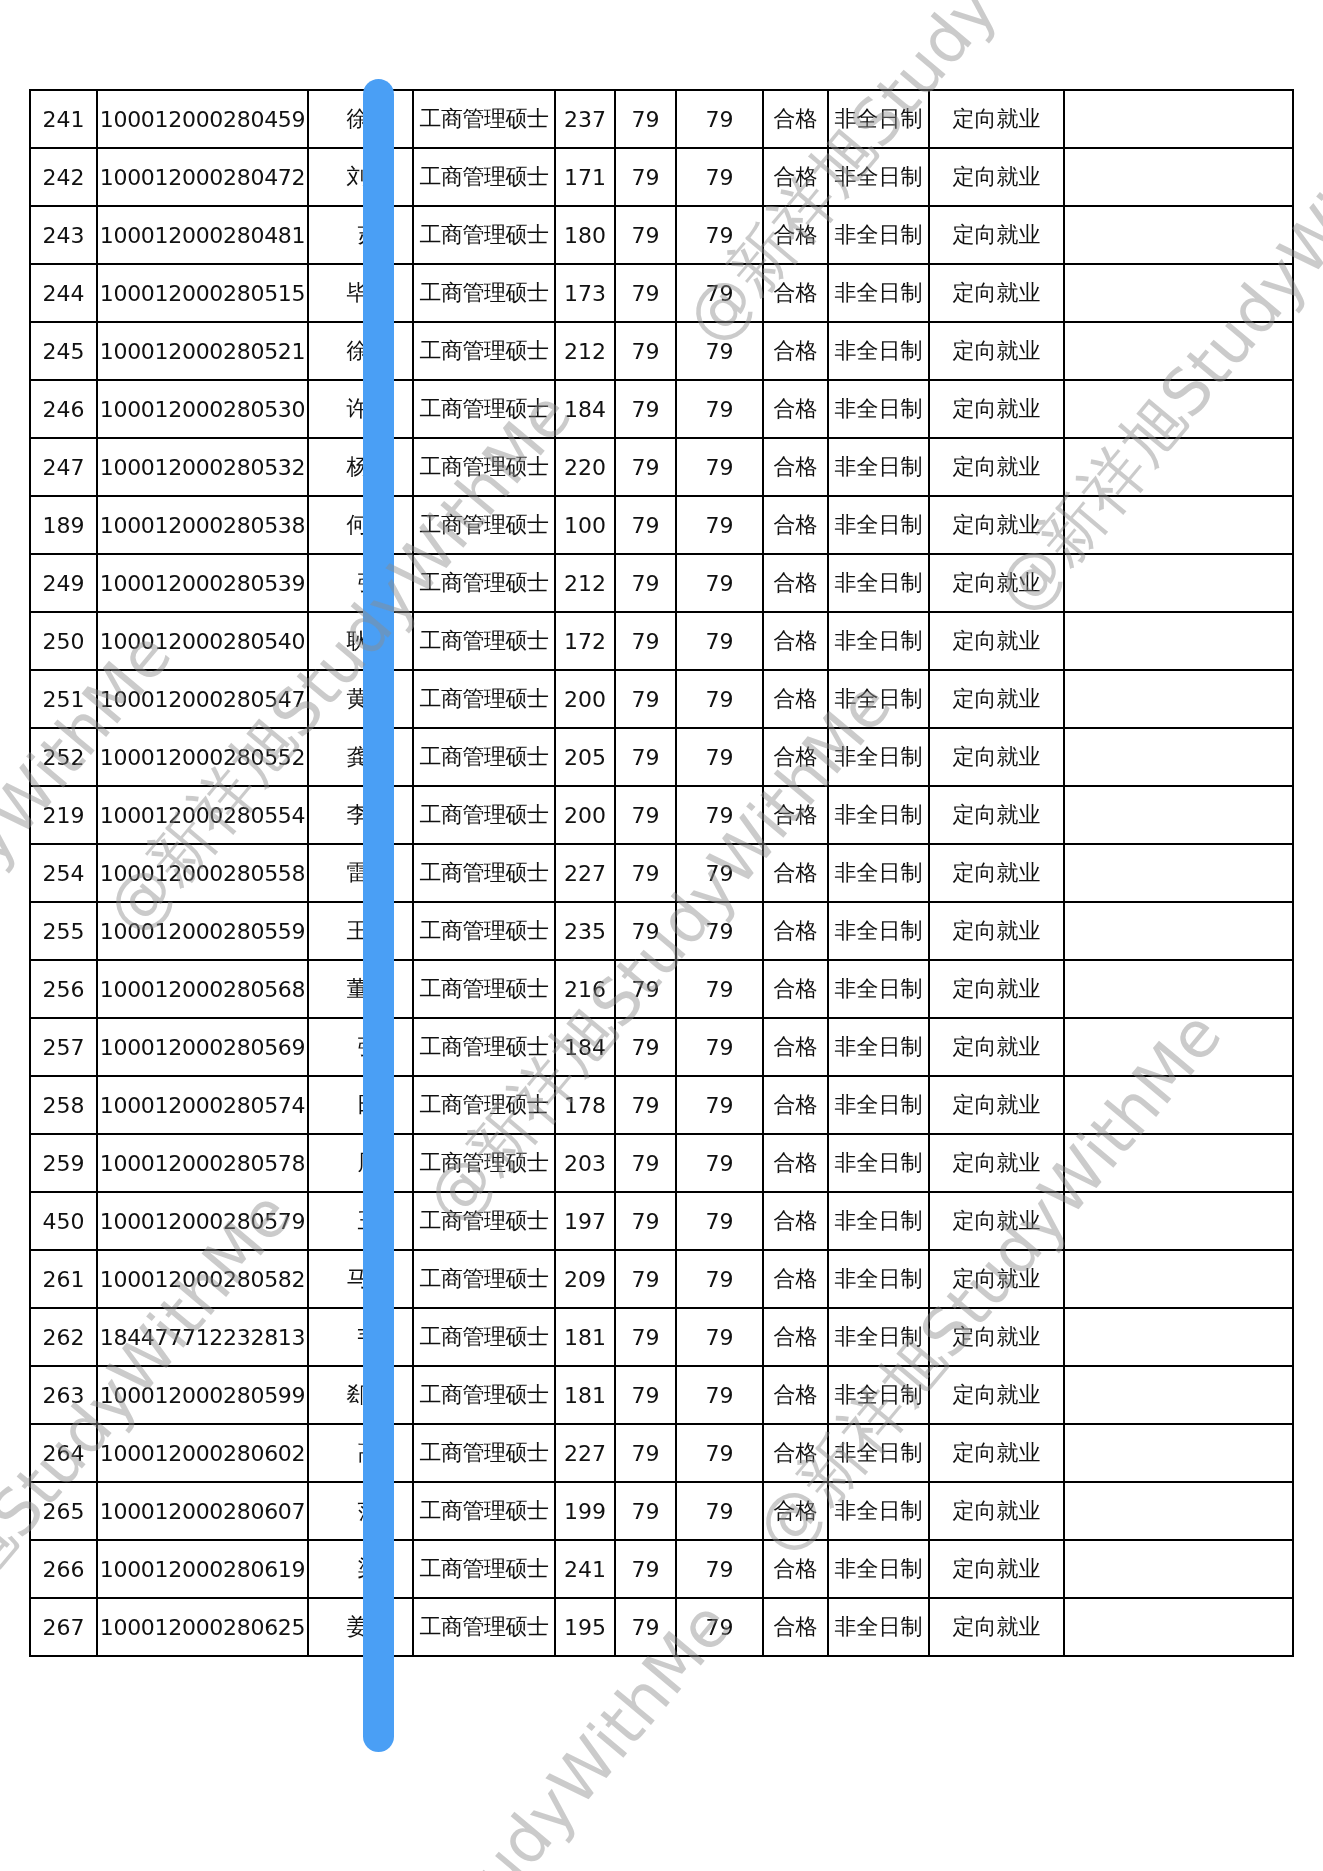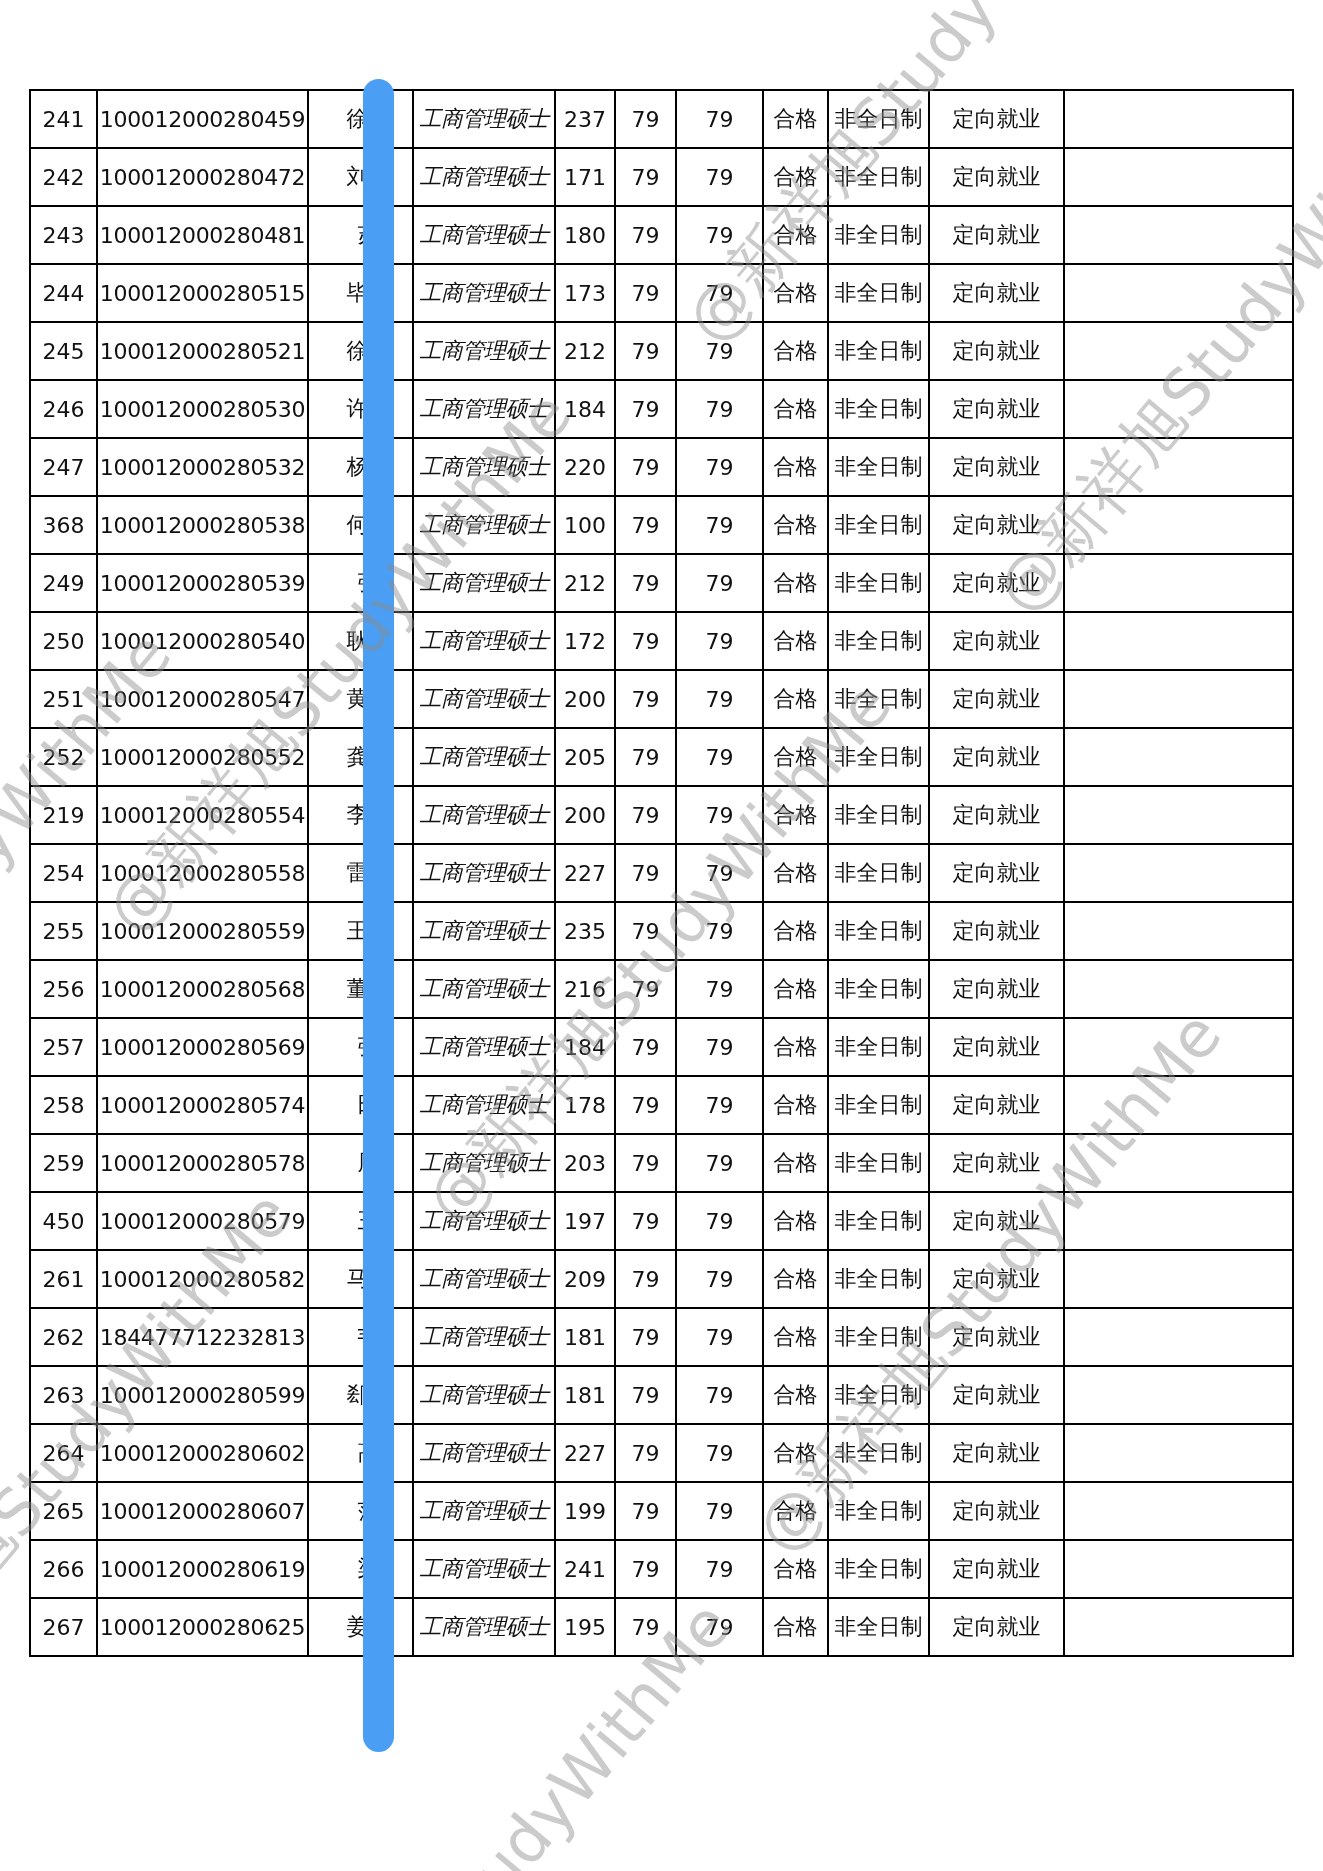--- a/index.html
+++ b/index.html
@@ -5,21 +5,21 @@
   html, body { margin: 0; padding: 0; background: #ffffff; }
   body { width: 1323px; height: 1871px; position: relative; overflow: hidden;
          font-family: "DejaVu Sans", "Liberation Sans", sans-serif; color: #111; }
   .page { position: absolute; left: 0; top: 0; width: 1323px; height: 1871px; }
   table.roster { position: absolute; left: 29px; top: 89px; border-collapse: collapse;
                  table-layout: fixed; width: 1263px; }
   table.roster td { border: 2.5px solid #000; height: 56px; padding: 0; text-align: center;
                     vertical-align: middle; font-size: 22px; white-space: nowrap; overflow: hidden; }
   td.c-name { text-align: left; padding-left: 16px !important; }
   td.c-id { font-size: 22px; letter-spacing: -0.3px; }
-  td.c-major { font-size: 21px; letter-spacing: -0.5px; font-style: italic; }
+  td.c-major { font-size: 21px; letter-spacing: -0.5px; }
   .redact-bar { position: absolute; left: 363px; top: 79px; width: 31px; height: 1673px;
                 background: #4a9ff5; border-radius: 16px; z-index: 3; }
   .watermark { position: absolute; color: rgba(140,140,140,0.45); font-size: 64px;
                transform-origin: left center; transform: rotate(-50deg); white-space: nowrap;
                pointer-events: none; z-index: 4; font-family: "DejaVu Sans", sans-serif; }
 </style>
 </head>
 <body>
 
 <div class="page">
@@ -123,21 +123,21 @@
           <td class="c-major">工商管理硕士</td>
           <td class="c-total">220</td>
           <td class="c-line1">79</td>
           <td class="c-line2">79</td>
           <td class="c-status">合格</td>
           <td class="c-mode">非全日制</td>
           <td class="c-plan">定向就业</td>
           <td class="c-remark"></td>
         </tr>
         <tr>
-          <td class="c-no">368</td>
+          <td class="c-no">189</td>
           <td class="c-id">100012000280538</td>
           <td class="c-name">何一</td>
           <td class="c-major">工商管理硕士</td>
           <td class="c-total">100</td>
           <td class="c-line1">79</td>
           <td class="c-line2">79</td>
           <td class="c-status">合格</td>
           <td class="c-mode">非全日制</td>
           <td class="c-plan">定向就业</td>
           <td class="c-remark"></td>

